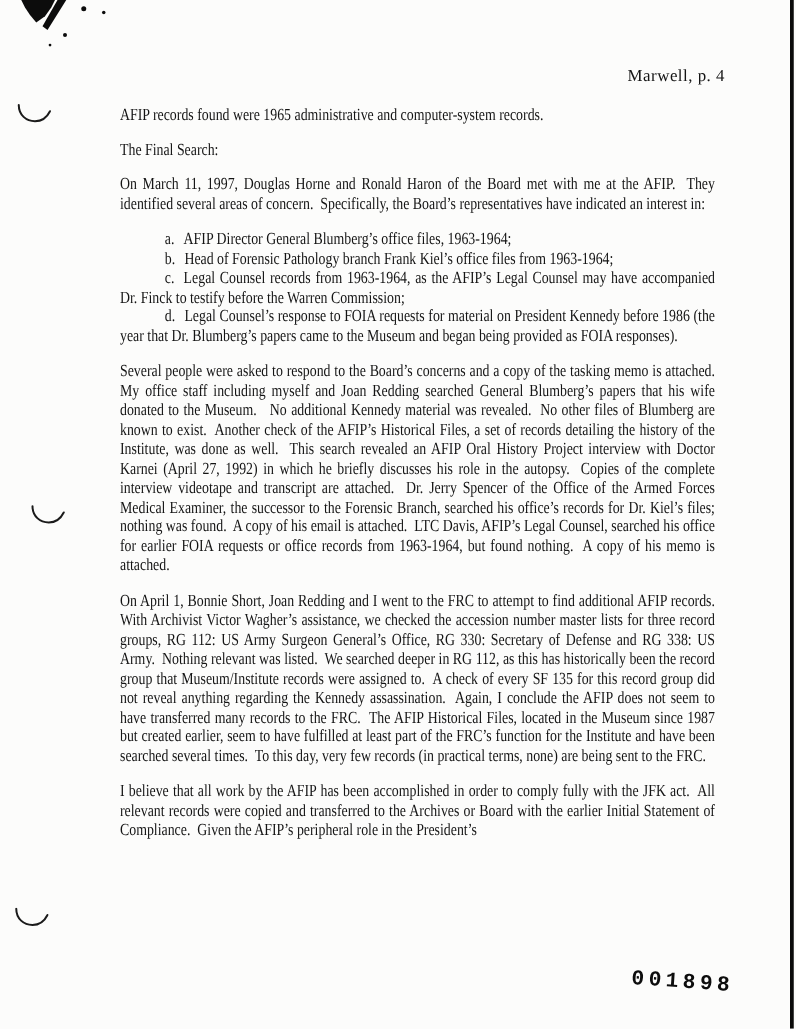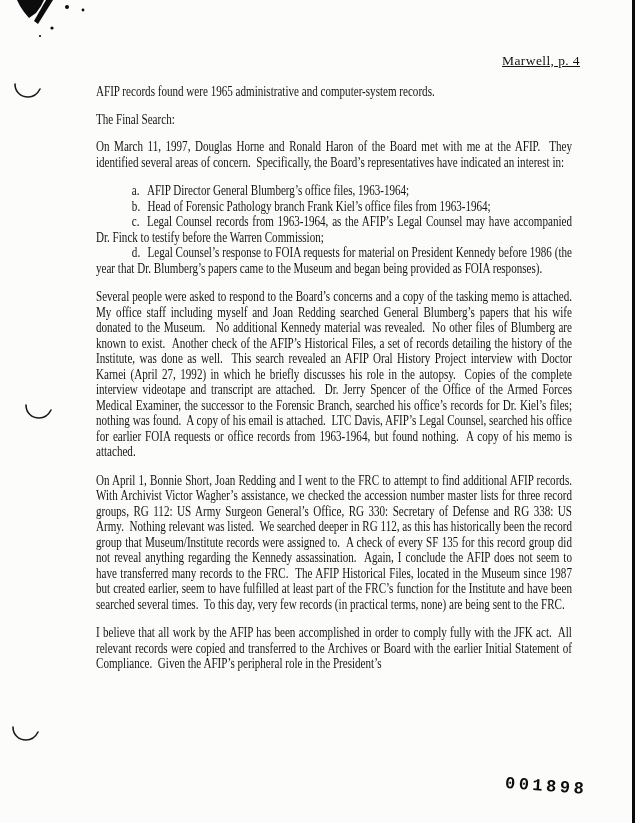--- a/index.html
+++ b/index.html
@@ -19,21 +19,20 @@
   
   .scan-edge {
     position: absolute; top: 0; bottom: 0; right: 2px;
     width: 3px; background: #0a0a0a;
   }
   
   .page-header {
     position: absolute; top: 53px; right: 57px;
     font-size: 13.5px; letter-spacing: 0.4px;
     white-space: nowrap;
-    text-decoration: underline;
   }
   
   .content {
     position: absolute; left: 96px; top: 84px;
     width: 584px;
     transform: scaleX(0.815);
     transform-origin: 0 0;
     font-size: 13.6px;
     line-height: 15.5px;
     text-align: justify;

